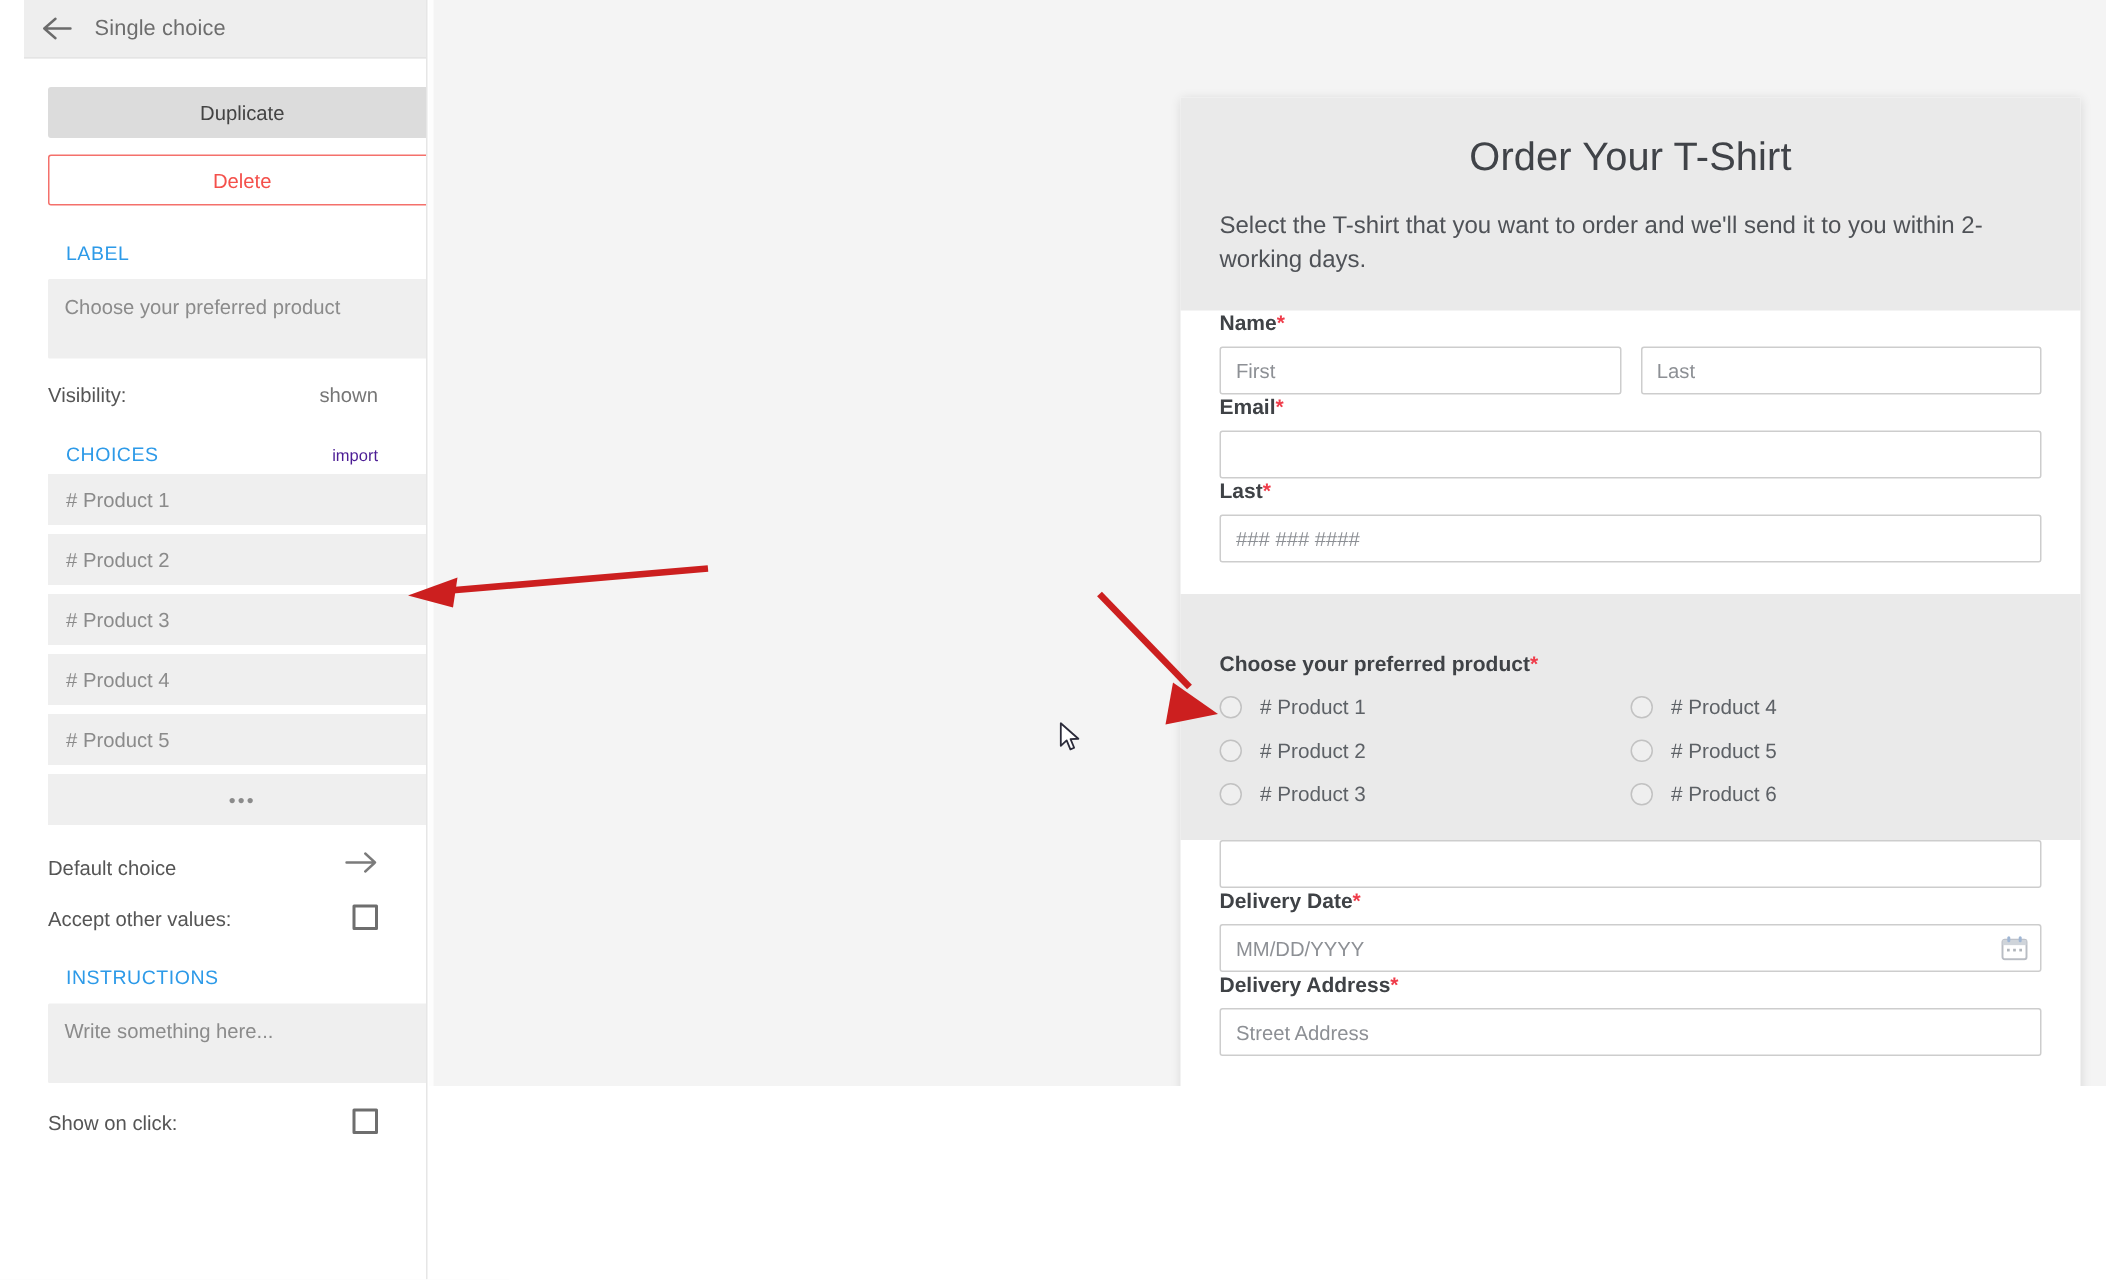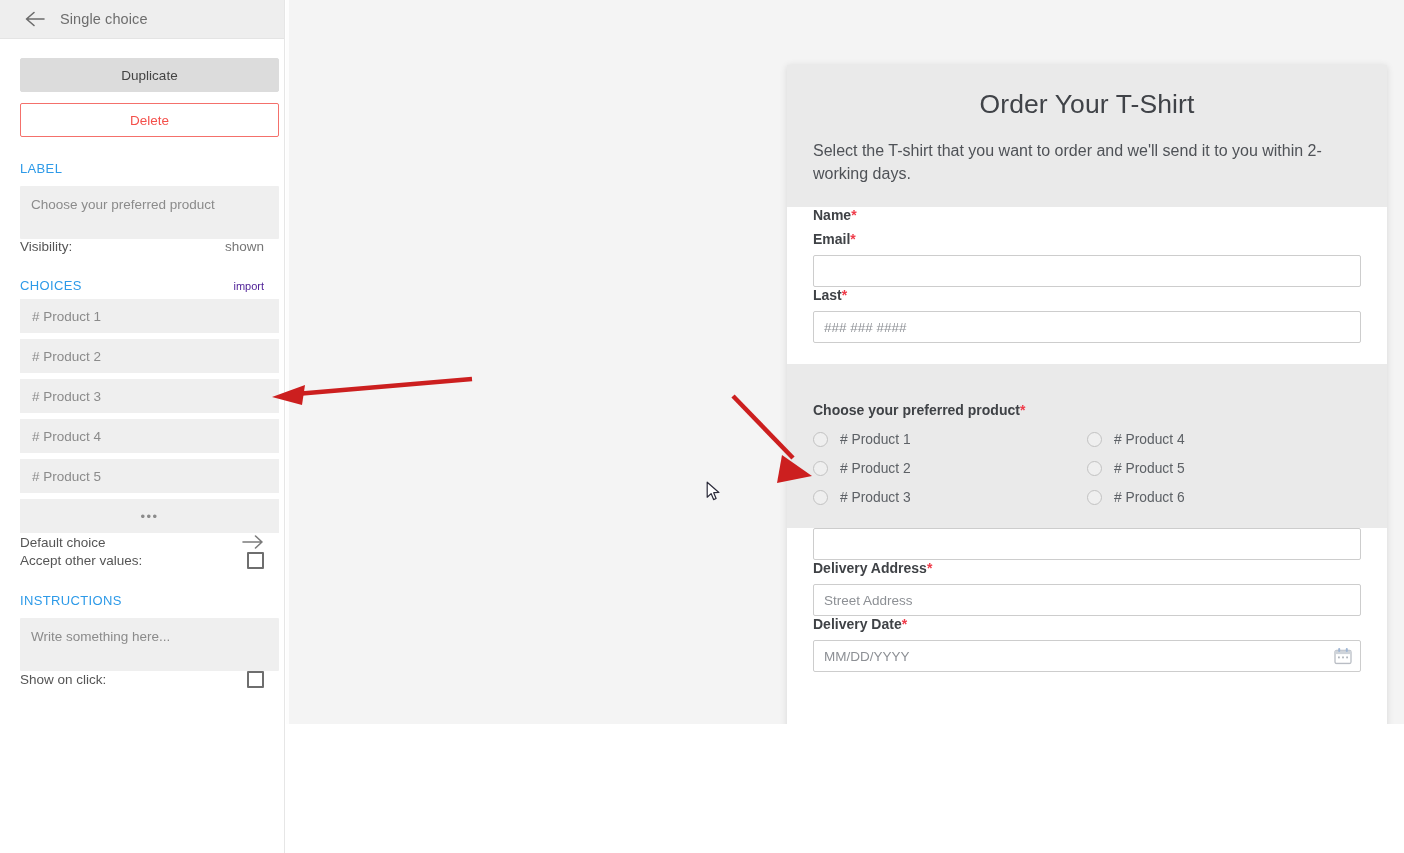--- a/index.html
+++ b/index.html
@@ -23,37 +23,38 @@
     position: absolute; left: 0; top: 0;
     width: 285px; height: 853px;
     background: #ffffff;
     border-right: 1px solid #e6e6e6;
     overflow: hidden;
   }
   #sidebar-header {
     height: 39px;
     background: #eeeeee;
     display: flex; align-items: center;
-    padding-left: 22px;
+    padding-left: 9px;
     border-bottom: 1px solid #e4e4e4;
+    margin-left: 16px;
   }
   .back-arrow {
     width: 26px; height: 26px;
     display: flex; align-items: center; justify-content: center;
     color: #6b6b6b;
     cursor: pointer;
   }
   #panel-title {
     font-size: 14.5px;
     color: #6d6d6d;
     margin-left: 12px;
     letter-spacing: .1px;
   }
   #sidebar-body {
-    padding: 0 20px;
+    padding: 0 32px;
   }
   .btn-duplicate {
     display: block; width: 259px; height: 34px;
     margin: 19px 0 0 0;
     background: #dcdcdc;
     border: 1px solid #dcdcdc;
     border-radius: 2px;
     color: #444444;
     font-size: 13.5px;
     font-family: "Liberation Sans", sans-serif;
@@ -68,20 +69,21 @@
     border-radius: 2px;
     color: #f4504b;
     font-size: 13.5px;
     font-family: "Liberation Sans", sans-serif;
     cursor: pointer;
     text-align: center;
   }
   .section-head {
     display: flex; align-items: baseline; justify-content: space-between;
     margin-top: 24px;
+    margin-left: 12px;
   }
   .section-label {
     color: #2d9ae8;
     font-size: 13px;
     letter-spacing: .35px;
   }
   .section-action {
     color: #4c1d95;
     font-size: 11px;
     cursor: pointer;
@@ -94,21 +96,22 @@
     color: #8b8b8b;
     font-size: 13.5px;
     font-family: "Liberation Sans", sans-serif;
     padding: 11px 11px;
     margin-top: 10px;
     display: flex; align-items: flex-start;
   }
   .field-box.label-box { height: 53px; align-items: flex-start; }
   .field-box.instructions-box { height: 53px; }
   .row-kv {
-    display: flex; align-items: center; justify-content: space-between;
+    display: flex; align-items: flex-end; justify-content: space-between;
+    margin-top: 17px;
     color: #555555;
     font-size: 13.5px;
   }
   .row-kv .v { color: #767676; }
   .choice-item {
     width: 259px; height: 34px;
     background: #efefef;
     color: #8b8b8b;
     font-size: 13.5px;
     display: flex; align-items: center;
@@ -330,20 +333,24 @@
 
       <div id="form-header">
         <h1 id="form-title">Order Your T-Shirt</h1>
         <p id="form-subtitle">Select the T-shirt that you want to order and we'll send it to you within 2-working days.</p>
       </div>
 
       <div id="form-body">
 
         <div class="fgroup">
           <span class="flabel"><span>Name</span><span class="req">*</span></span>
+          <div class="name-row">
+            <input class="ftext" type="text" placeholder="First" style="">
+            <input class="ftext" type="text" placeholder="Last" style="">
+          </div>
         </div>
 
         <div class="fgroup">
           <span class="flabel"><span>Email</span><span class="req">*</span></span>
           <input class="ftext" type="text" placeholder="" style="">
         </div>
 
         <div class="fgroup">
           <span class="flabel"><span>Last</span><span class="req">*</span></span>
           <input class="ftext" type="text" placeholder="### ### ####" style="">
@@ -374,45 +381,45 @@
             </label>
             <label class="radio-opt">
               <span class="radio-mark"></span>
               <span># Product 6</span>
             </label>
           </div>
         </div>
 
         <div class="fgroup">
           <input class="ftext" type="text" placeholder="" style="">
-        </div>
-
-        <div class="fgroup">
-          <span class="flabel"><span>Delivery Address</span><span class="req">*</span></span>
-          <input class="ftext" type="text" placeholder="Street Address" style="">
         </div>
 
         <div class="fgroup">
           <span class="flabel"><span>Delivery Date</span><span class="req">*</span></span>
           <div class="date-wrap">
             <input class="ftext" type="text" placeholder="MM/DD/YYYY" style="">
             <span class="cal-icon">
               <svg width="18" height="17" viewBox="0 0 18 17" aria-hidden="true">
                 <rect x="1" y="3" width="16" height="13" rx="1.5" fill="#ffffff" stroke="#b9bdc4" stroke-width="1.3"></rect>
                 <rect x="1" y="3" width="16" height="3.6" fill="#cfd4da"></rect>
                 <rect x="4.2" y="0.6" width="2" height="4" rx="1" fill="#9fb6d4"></rect>
                 <rect x="11.8" y="0.6" width="2" height="4" rx="1" fill="#9fb6d4"></rect>
                 <rect x="4" y="9" width="1.8" height="1.8" fill="#b0b5bb"></rect>
                 <rect x="8.1" y="9" width="1.8" height="1.8" fill="#b0b5bb"></rect>
                 <rect x="12.2" y="9" width="1.8" height="1.8" fill="#b0b5bb"></rect>
               </svg>
             </span>
           </div>
         </div>
 
+        <div class="fgroup">
+          <span class="flabel"><span>Delivery Address</span><span class="req">*</span></span>
+          <input class="ftext" type="text" placeholder="Street Address" style="">
+        </div>
+
       </div>
     </div>
   </div>
 
   <svg id="annotations" viewBox="0 0 1404 853">
 
     <g>
       <line x1="472" y1="379" x2="296" y2="394" stroke="#cc1f1f" stroke-width="4.5" stroke-linecap="butt"></line>
       <polygon points="272,397 305,385 302,405" fill="#cc1f1f"></polygon>
     </g>

